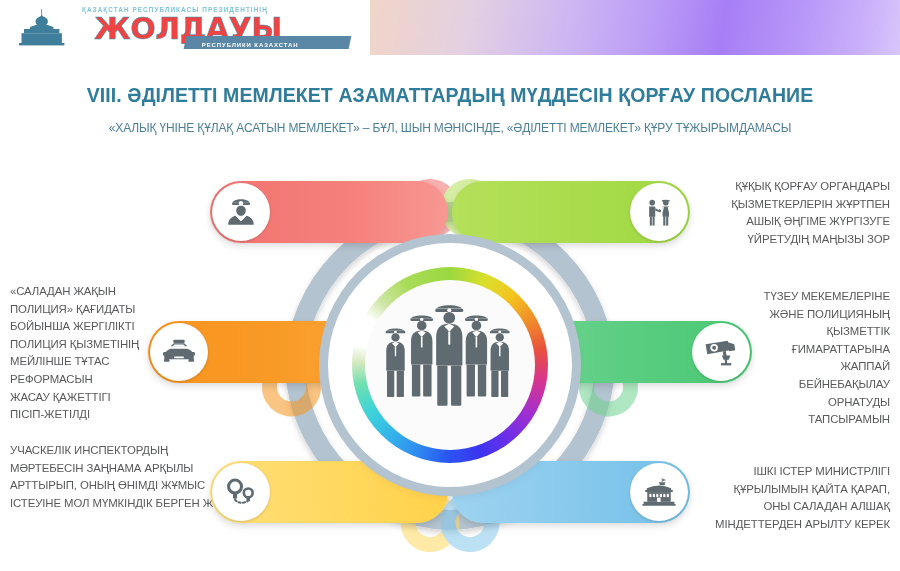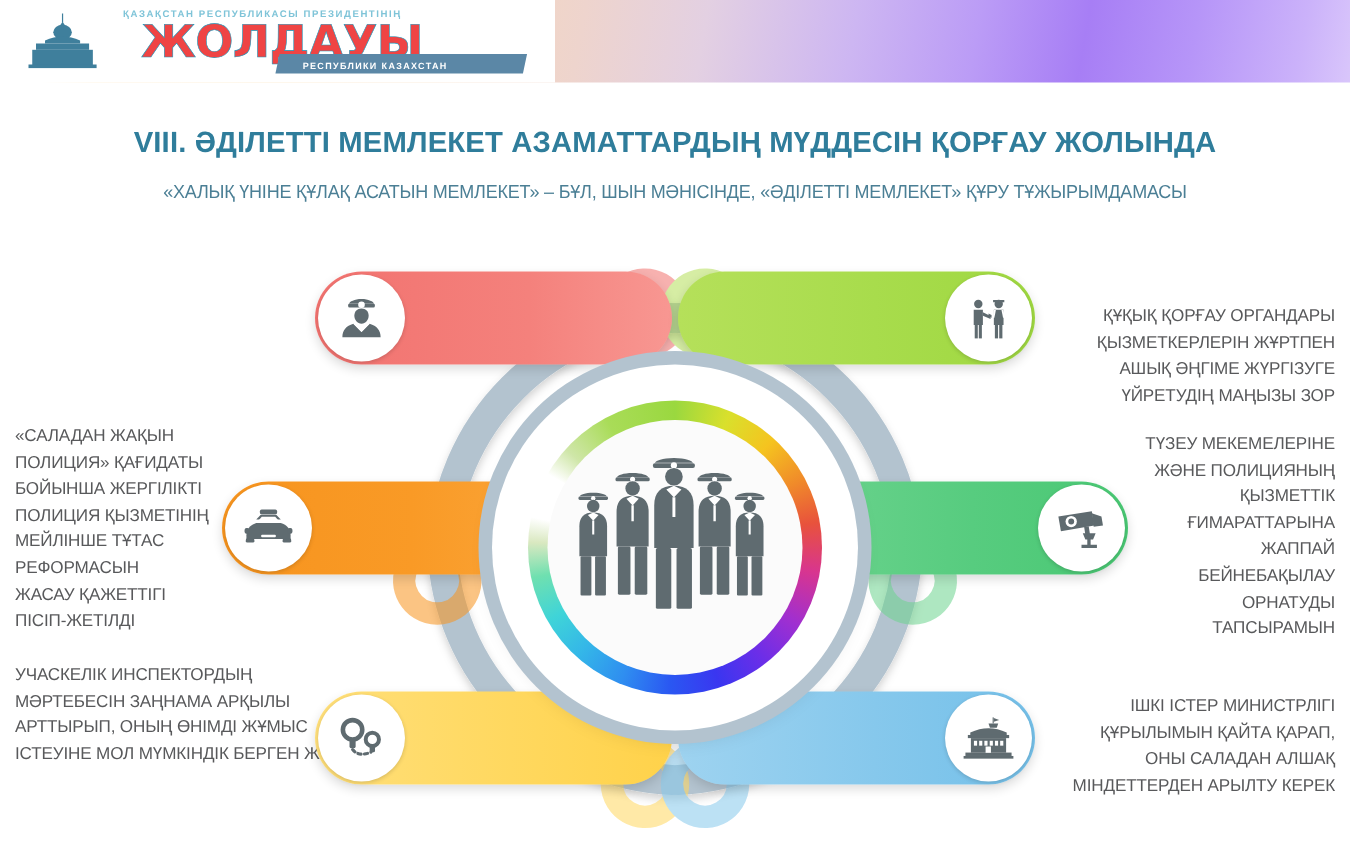--- a/index.html
+++ b/index.html
@@ -69,21 +69,21 @@
   }
 
   
   .tblock { position: absolute; font-size: 11.4px; line-height: 17.6px;
             color: #58595b; letter-spacing: -0.1px; white-space: pre-line; }
   .tblock.left  { left: 10px;  text-align: left; }
   .tblock.right { right: 10px; text-align: right; }
   #tb-l1 { top: 178px; }
   #tb-l2 { top: 283px; }
   #tb-l3 { top: 442px; }
-  #tb-r1 { top: 178px; margin-top: 25px; }
+  #tb-r1 { top: 178px; }
   #tb-r2 { top: 288px; }
   #tb-r3 { top: 463px; }
 
   
   #wheel { position: absolute; left: 190px; top: 165px; width: 520px; height: 400px; }
 
   
   .pill {
     position: absolute; height: 62px; border-radius: 31px;
     box-shadow: 0 3px 7px rgba(0,0,0,0.14);
@@ -158,21 +158,21 @@
     </g>
   </svg>
 
   <div class="logo-mark">
     <div class="lm-top">ҚАЗАҚСТАН РЕСПУБЛИКАСЫ ПРЕЗИДЕНТІНІҢ</div>
     <div class="lm-word">ЖОЛДАУЫ</div>
     <div class="lm-ribbon"></div>
     <div class="lm-bot"><span class="b1">ПОСЛАНИЕ ПРЕЗИДЕНТА</span><span class="b2">РЕСПУБЛИКИ КАЗАХСТАН</span></div>
   </div>
 
-  <div class="main-title">VIII. ӘДІЛЕТТІ МЕМЛЕКЕТ АЗАМАТТАРДЫҢ МҮДДЕСІН ҚОРҒАУ ЖОЛЫНДА</div>
+  <div class="main-title">VIII. ӘДІЛЕТТІ МЕМЛЕКЕТ АЗАМАТТАРДЫҢ МҮДДЕСІН ҚОРҒАУ ПОСЛАНИЕ</div>
   <div class="sub-title">«ХАЛЫҚ ҮНІНЕ ҚҰЛАҚ АСАТЫН МЕМЛЕКЕТ» – БҰЛ, ШЫН МӘНІСІНДЕ, «ӘДІЛЕТТІ МЕМЛЕКЕТ» ҚҰРУ ТҰЖЫРЫМДАМАСЫ</div>
 
   <div class="tblock left" id="tb-l2">«САЛАДАН ЖАҚЫН
 ПОЛИЦИЯ» ҚАҒИДАТЫ
 БОЙЫНША ЖЕРГІЛІКТІ
 ПОЛИЦИЯ ҚЫЗМЕТІНІҢ
 МЕЙЛІНШЕ ТҰТАС
 РЕФОРМАСЫН
 ЖАСАУ ҚАЖЕТТІГІ
 ПІСІП-ЖЕТІЛДІ</div>

